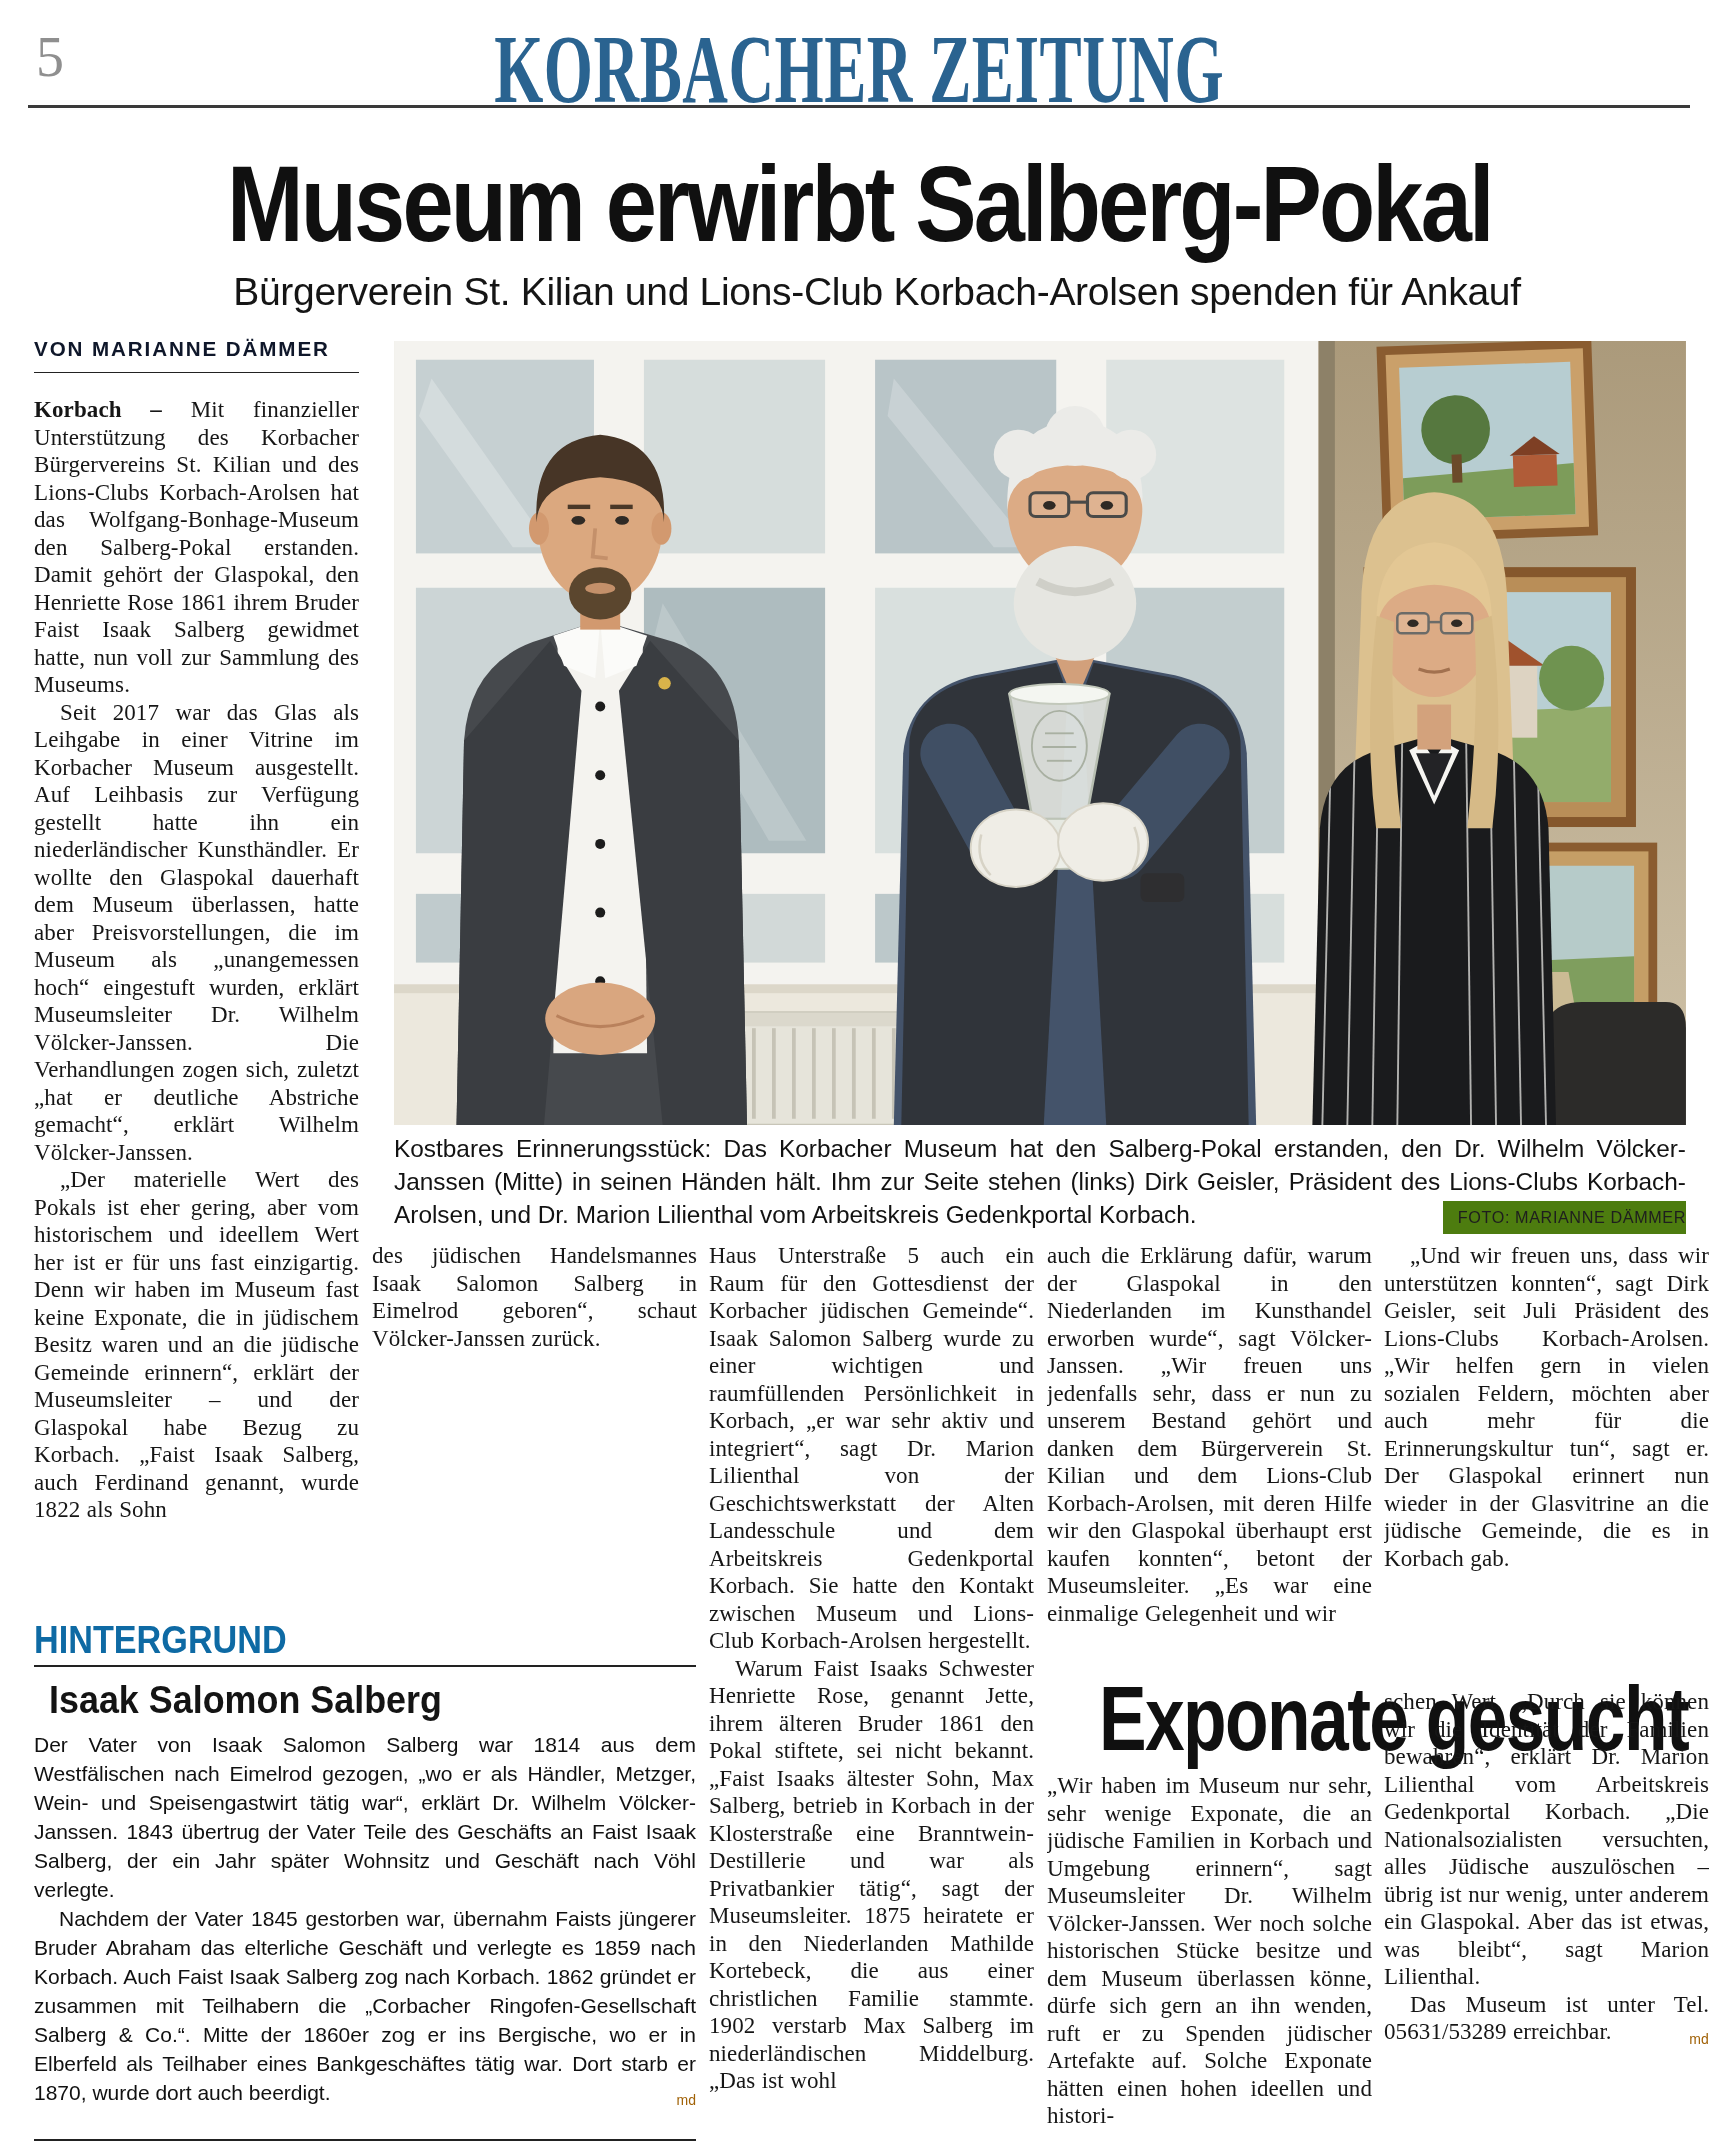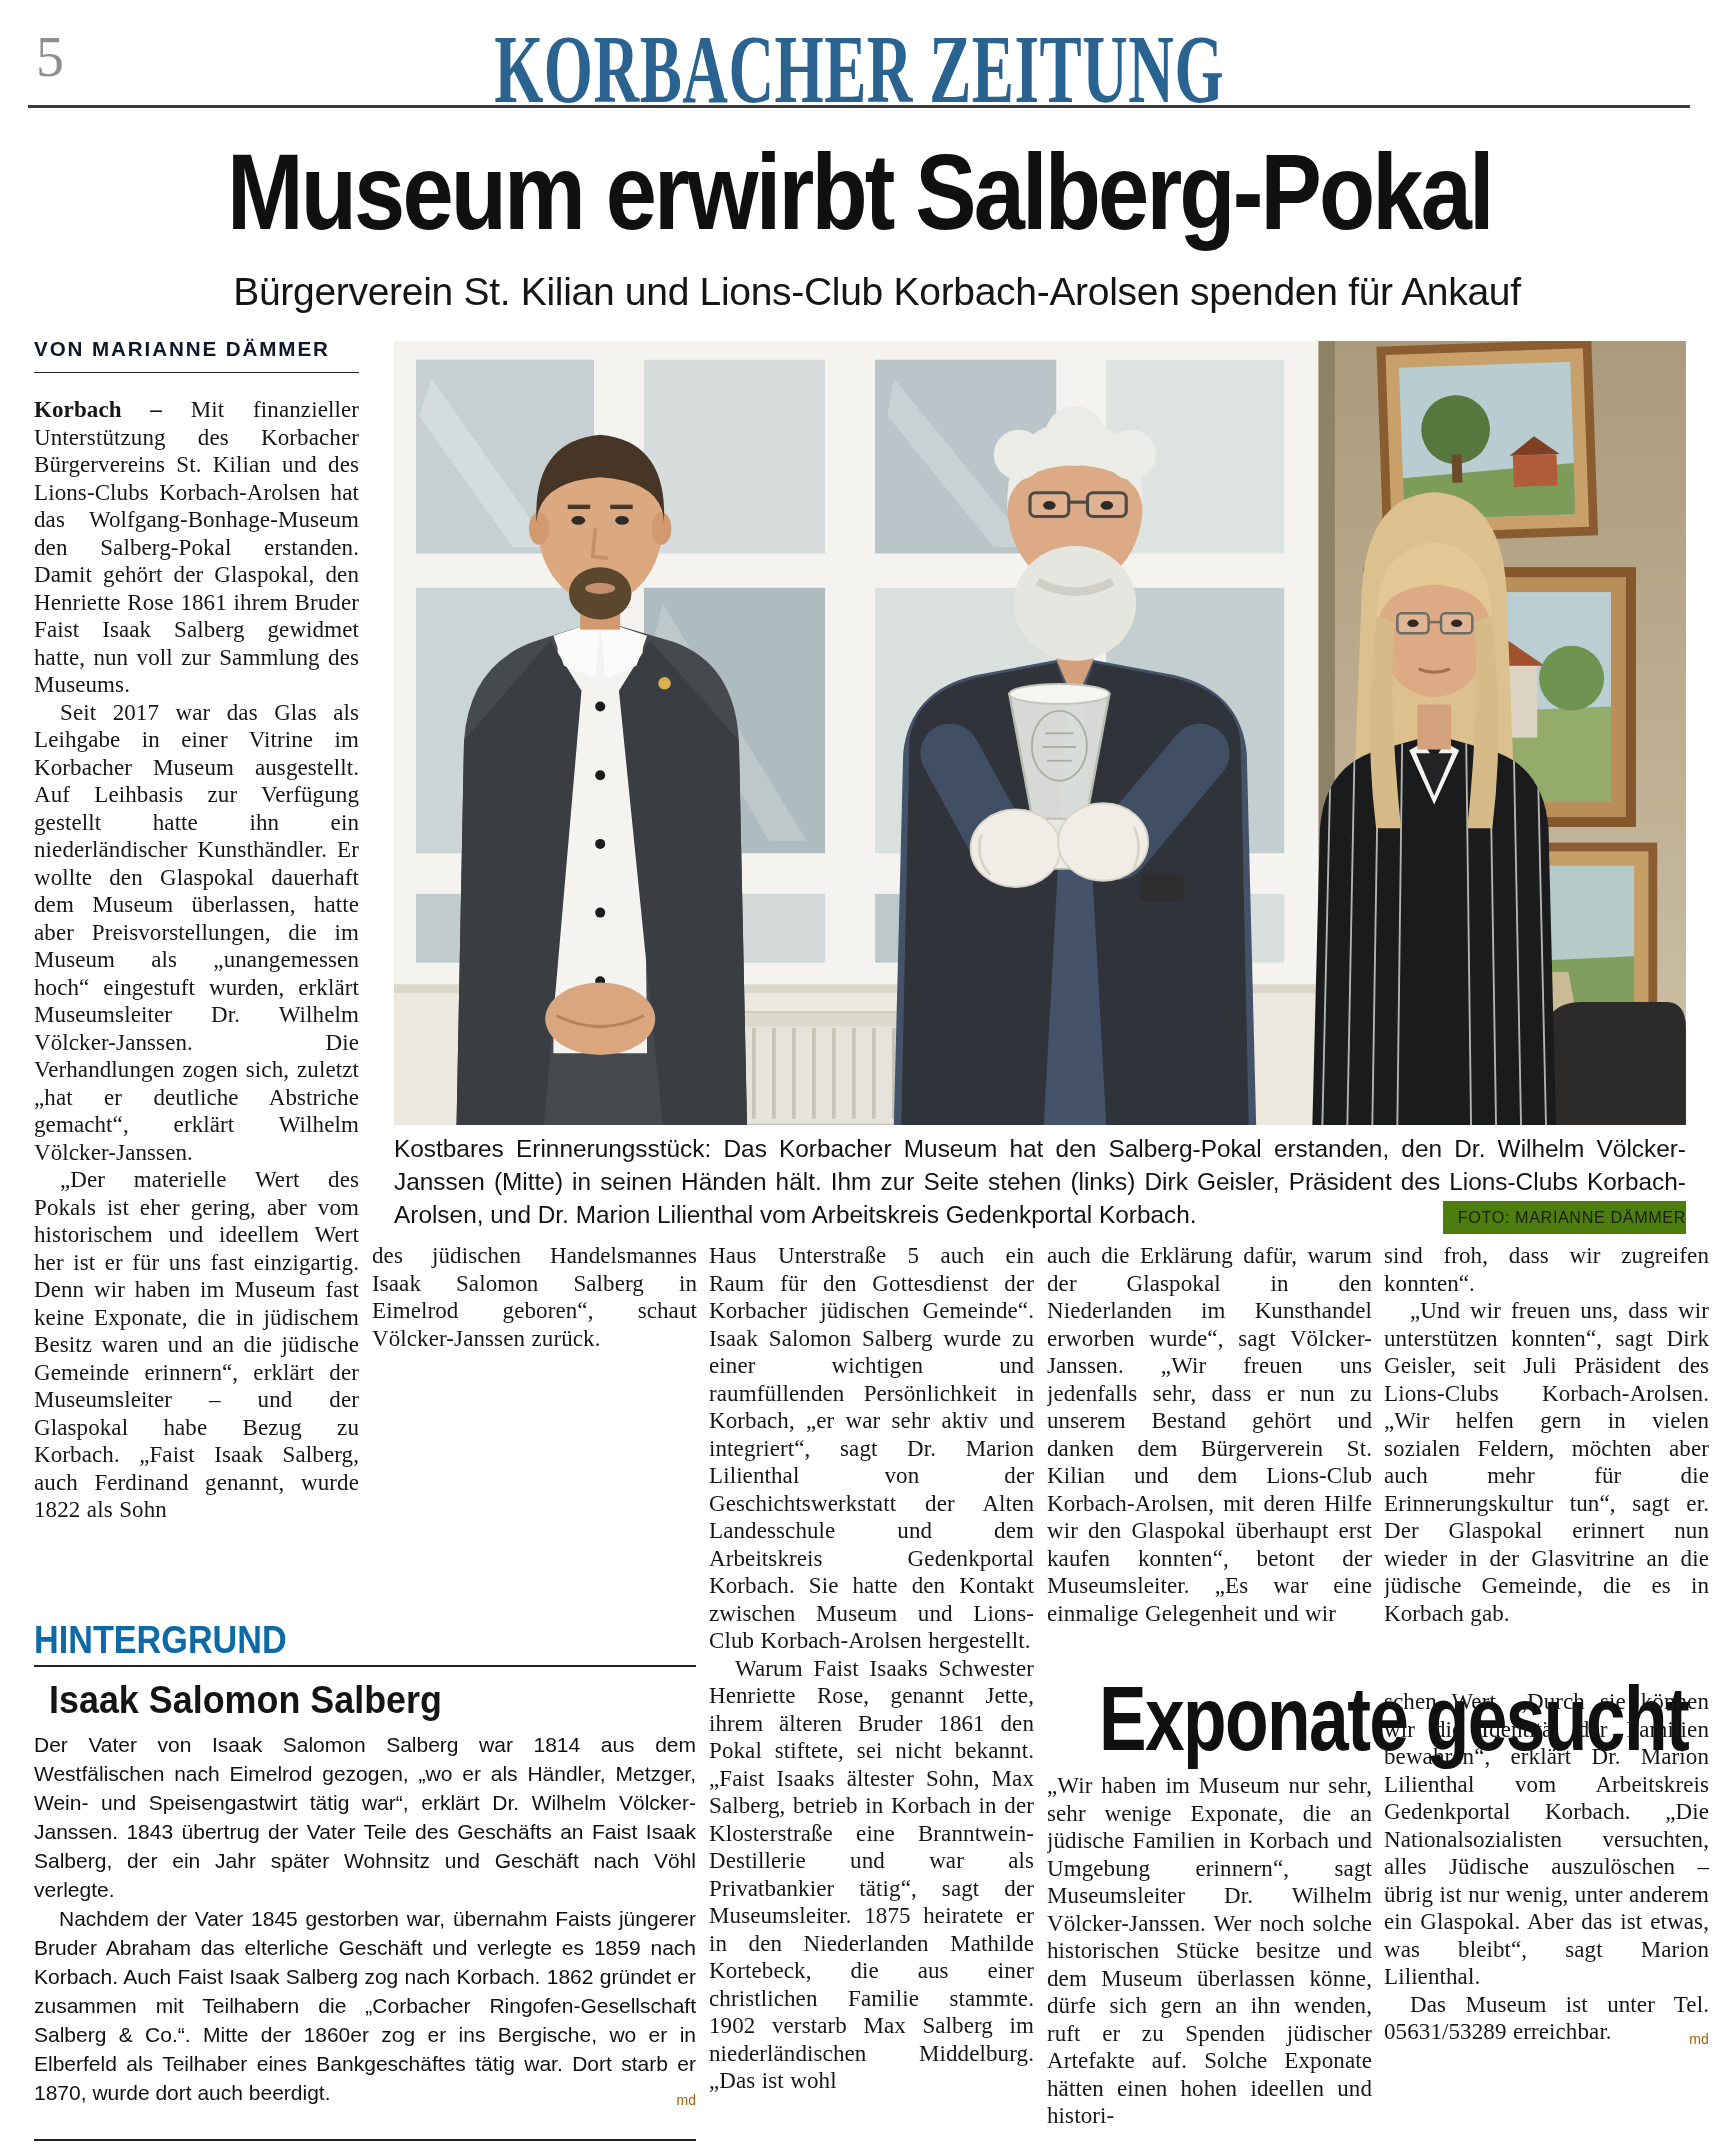--- a/index.html
+++ b/index.html
@@ -31,21 +31,21 @@
     transform: scale(0.80, 1.22);
     transform-origin: center top;
     white-space: nowrap;
   }
   .rule { position: absolute; background: var(--rule-dark, #3a3a3a); }
   .top-rule { left: 28px; right: 28px; top: 105px; height: 2.5px; }
 
   
   .headline {
     position: absolute; left: 0; right: 0; top: 130px;
-    margin: 0; text-align: center; height: 134px;
+    margin: 12px; text-align: center; height: 134px;
   }
   .headline .cond {
     display: inline-block;
     font-family: "Liberation Sans", "DejaVu Sans", sans-serif;
     font-weight: 700; font-size: 100px; letter-spacing: -3.1px;
     color: #101010;
     transform: scale(0.92, 1.08); transform-origin: center top;
     white-space: nowrap;
   }
   .subhead {
@@ -367,21 +367,20 @@
     <p>des jüdischen Handelsmannes Isaak Salomon Salberg in Eimelrod geboren“, schaut Völcker-Janssen zurück.</p>
   </div>
   <div class="col" style="left:709px; top:1242px; height:909px;">
     <p>Haus Unterstraße 5 auch ein Raum für den Gottesdienst der Korbacher jüdischen Gemeinde“. Isaak Salomon Salberg wurde zu einer wichtigen und raumfüllenden Persönlichkeit in Korbach, „er war sehr aktiv und integriert“, sagt Dr. Marion Lilienthal von der Geschichtswerkstatt der Alten Landesschule und dem Arbeitskreis Gedenkportal Korbach. Sie hatte den Kontakt zwischen Museum und Lions-Club Korbach-Arolsen hergestellt.</p>
     <p class="ind">Warum Faist Isaaks Schwester Henriette Rose, genannt Jette, ihrem älteren Bruder 1861 den Pokal stiftete, sei nicht bekannt. „Faist Isaaks ältester Sohn, Max Salberg, betrieb in Korbach in der Klosterstraße eine Branntwein-Destillerie und war als Privatbankier tätig“, sagt der Museumsleiter. 1875 heiratete er in den Niederlanden Mathilde Kortebeck, die aus einer christlichen Familie stammte. 1902 verstarb Max Salberg im niederländischen Middelburg. „Das ist wohl</p>
   </div>
   <div class="col" style="left:1047px; top:1242px; height:416px;">
     <p>auch die Erklärung dafür, warum der Glaspokal in den Niederlanden im Kunsthandel erworben wurde“, sagt Völcker-Janssen. „Wir freuen uns jedenfalls sehr, dass er nun zu unserem Bestand gehört und danken dem Bürgerverein St. Kilian und dem Lions-Club Korbach-Arolsen, mit deren Hilfe wir den Glaspokal überhaupt erst kaufen konnten“, betont der Museumsleiter. „Es war eine einmalige Gelegenheit und wir</p>
   </div>
   <div class="col" style="left:1384px; top:1242px; height:416px;">
-    <p>sind froh, dass wir zugreifen konnten“.</p>
     <p class="ind">„Und wir freuen uns, dass wir unterstützen konnten“, sagt Dirk Geisler, seit Juli Präsident des Lions-Clubs Korbach-Arolsen. „Wir helfen gern in vielen sozialen Feldern, möchten aber auch mehr für die Erinnerungskultur tun“, sagt er. Der Glaspokal erinnert nun wieder in der Glasvitrine an die jüdische Gemeinde, die es in Korbach gab.</p>
   </div>
 
   <div class="hg-label">
     <span class="cond2">HINTERGRUND</span>
   </div>
   <div class="rule hg-rule-top"></div>
   <div class="hg-title">
     <span class="cond3">Isaak Salomon Salberg</span>
   </div>

